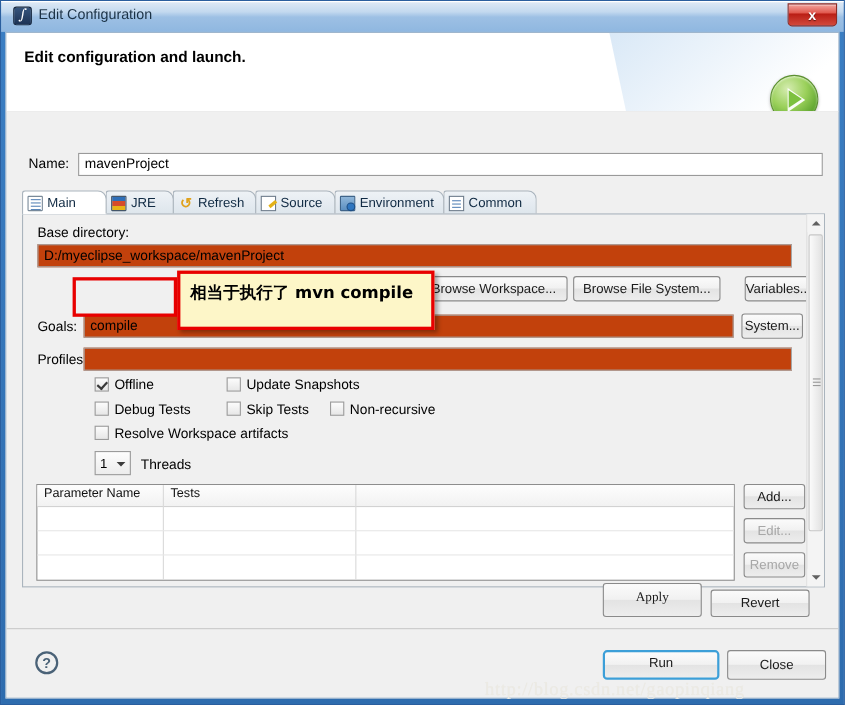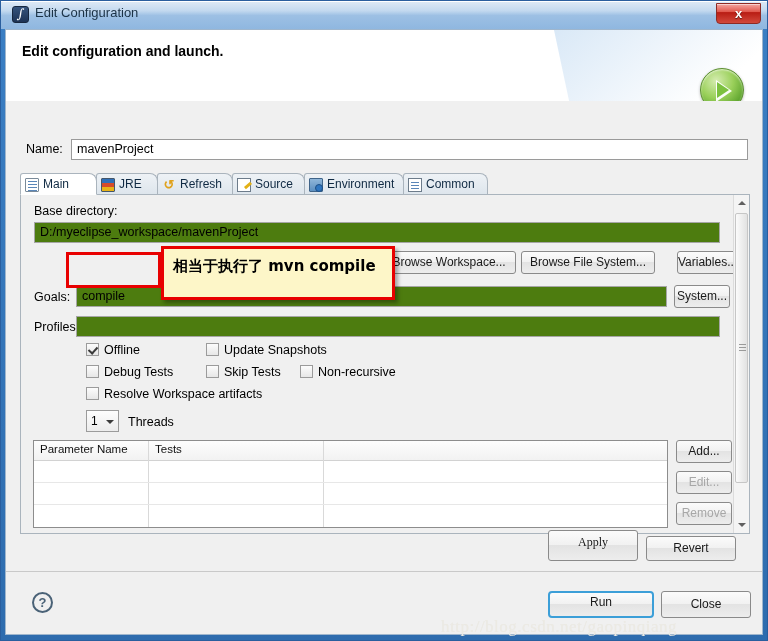--- a/index.html
+++ b/index.html
@@ -188,21 +188,21 @@
   #panel-scroll {
     position: absolute; left: 0; top: 0; right: 16px; bottom: 0;
     overflow: hidden;
   }
 
   .field-label {
     position: absolute; font-size: 12.5px; color: #000; white-space: nowrap;
   }
   .text-input {
     position: absolute; height: 21px;
-    background: #4d7c0f; border: 1px solid #a6a6a6;
+    background: #c2410c; border: 1px solid #a6a6a6;
     box-sizing: border-box;
     font-size: 12.5px; color: #000;
     padding: 2px 0 0 5px;
     cursor: text;
   }
   .btn {
     position: absolute; height: 23px;
     box-sizing: border-box;
     border: 1px solid #8a8a8a;
     border-radius: 3px;

